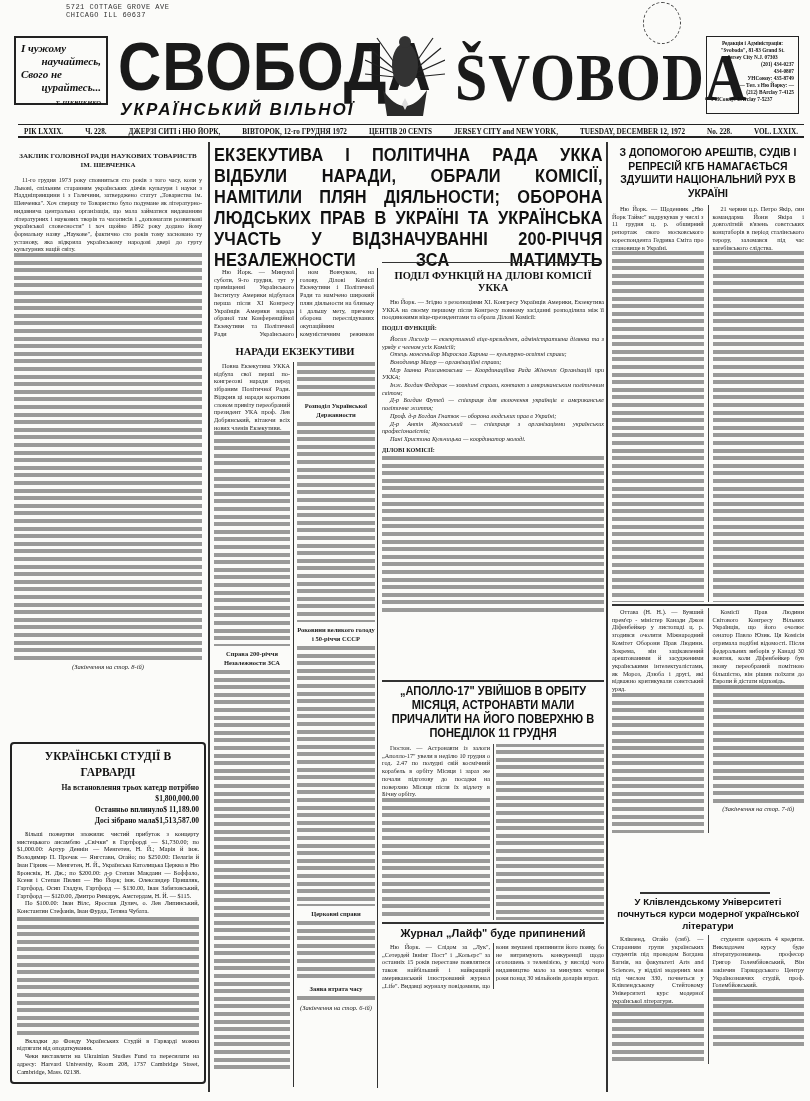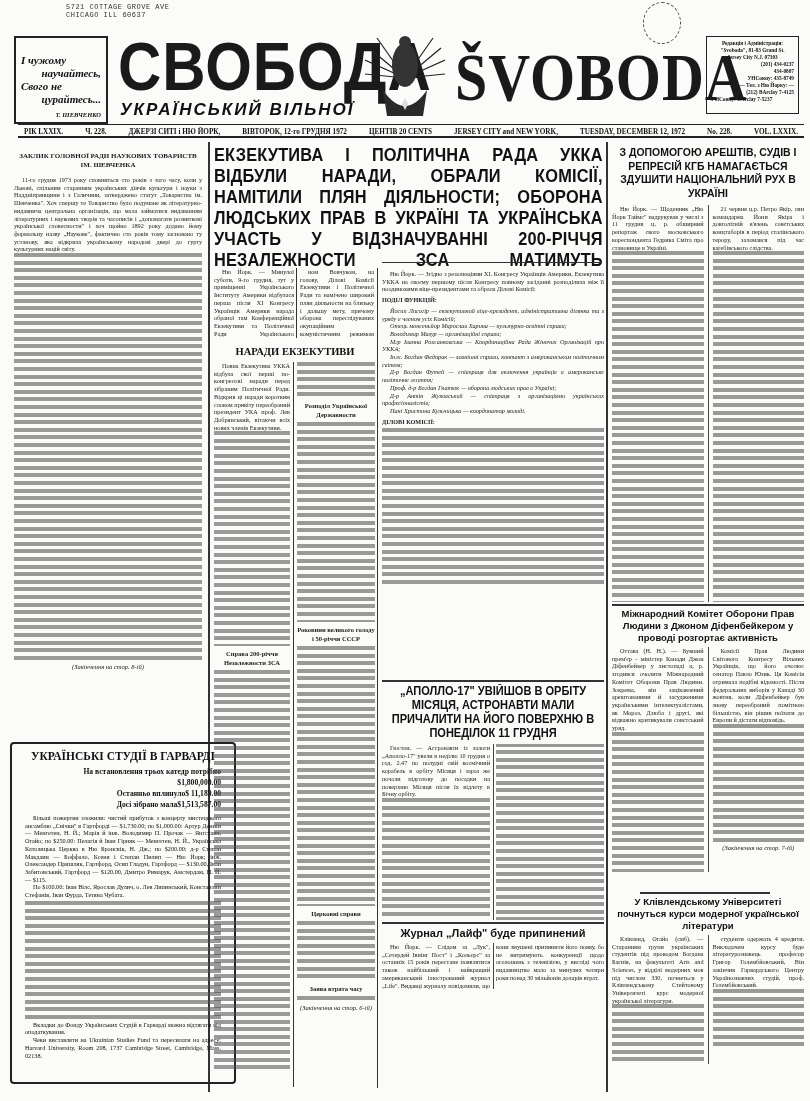--- a/index.html
+++ b/index.html
@@ -1,19 +1,19 @@
 <!DOCTYPE html>
 <html><head>
 <meta charset="utf-8">
 <style>
   html,body{margin:0;padding:0;background:#fff;}
   body{width:810px;height:1101px;overflow:hidden;position:relative;font-family:"Liberation Serif",serif;color:#111;}
   .page{position:absolute;left:0;top:0;width:810px;height:1101px;background:#fbfbf9;}
   .stamp-addr{position:absolute;left:66px;top:3px;font-family:"Liberation Mono",monospace;font-size:7px;line-height:8px;color:#333;letter-spacing:.5px;}
-  .motto{position:absolute;left:14px;top:36px;width:94px;height:88px;border:2px solid #222;padding:16px 5px;box-sizing:border-box;font-family:"Liberation Serif",serif;font-style:italic;font-weight:bold;font-size:11px;line-height:13px;}
+  .motto{position:absolute;left:14px;top:36px;width:94px;height:69px;border:2px solid #222;padding:4px 5px;box-sizing:border-box;font-family:"Liberation Serif",serif;font-style:italic;font-weight:bold;font-size:11px;line-height:13px;}
   .motto .l2,.motto .l4{text-align:right;display:block}
   .motto .sig{display:block;text-align:right;font-size:6.5px;font-style:italic;font-weight:bold;margin-top:2px}
   .mast-ua{position:absolute;left:118px;top:30px;font-family:"Liberation Sans",sans-serif;font-weight:bold;font-size:60px;letter-spacing:1px;line-height:64px;transform:scaleY(1.15);transform-origin:top left;color:#1a1a1a}
   .mast-ua-sub{position:absolute;left:120px;top:100px;font-family:"Liberation Sans",sans-serif;font-weight:bold;font-style:italic;font-size:17px;letter-spacing:2px}
   .emblem{position:absolute;left:365px;top:30px;width:80px;height:90px}
   .mast-en{position:absolute;left:455px;top:44px;font-family:"Liberation Serif",serif;font-weight:bold;font-size:58px;letter-spacing:1px;line-height:60px;transform:scaleY(1.15);transform-origin:top left;color:#1a1a1a}
   .mast-en-sub{position:absolute;left:468px;top:104px;font-family:"Liberation Sans",sans-serif;font-weight:bold;font-style:italic;font-size:15px;letter-spacing:7px}
   .info-box{position:absolute;left:706px;top:36px;width:93px;height:78px;border:1.5px solid #222;padding:3px 4px;box-sizing:border-box;font-size:5.3px;line-height:7px;font-weight:bold;text-align:right}
   .info-box .t{text-align:center;display:block}
   .postmark{position:absolute;left:643px;top:2px;width:36px;height:40px;border:1.5px dashed #444;border-radius:50%}
@@ -99,21 +99,21 @@
 
   <div class="col" style="left:14px;top:148px;width:188px;height:580px">
     <div class="sub-h" style="margin:4px 0 6px">ЗАКЛИК ГОЛОВНОЇ РАДИ НАУКОВИХ ТОВАРИСТВ ІМ. ШЕВЧЕНКА</div>
     <div class="txt">
         <p>11-го грудня 1973 року сповниться сто років з того часу, коли у Львові, спільним старанням українських діячів культури і науки з Наддніпрянщини і з Галичини, затверджено статут „Товариства ім. Шевченка". Хоч спершу те Товариство було подумане як літературно-видавнича центральна організація, що мала займатися видаванням літературних і наукових творів та часописів і „допомагати розвиткові української словесности" і хоч щойно 1892 року додано йому формальну назву „Наукове", фактично сто років тому засновано ту установу, яка відкрила українському народові двері до гурту культурних націй світу.</p>
       </div>
     <span class="filler-s" style="height:410px"></span>
     <div class="cont">(Закінчення на стор. 8-ій)</div>
   </div>
 
-  <div class="box" style="left:10px;top:742px;width:226px;height:342px;padding:4px 13px;border-radius:4px">
+  <div class="box" style="left:10px;top:742px;width:196px;height:342px;padding:4px 5px;border-radius:4px">
     <div class="h-big" style="font-family:'Liberation Serif',serif;font-size:11.5px;line-height:16px;margin-bottom:2px">УКРАЇНСЬКІ СТУДІЇ В ГАРВАРДІ</div>
     <div class="fund-row">
         <span>На встановлення трьох катедр потрібно</span>
       </div>
     <div class="fund-row">
         <span></span>
         <span>$1,800,000.00</span>
       </div>
     <div class="fund-row">
         <span>Останньо вплинуло</span>
@@ -170,20 +170,21 @@
     <div class="sub-h" style="font-size:6.5px;margin:3px 0">Церковні справи</div>
     <span class="filler-s" style="height:60px"></span>
     <div class="sub-h" style="font-size:6.5px;margin:3px 0">Заява втрата часу</div>
     <span class="filler-s" style="height:8px"></span>
     <div class="cont">(Закінчення на стор. 6-ій)</div>
   </div>
   <div class="rule" style="left:377px;top:268px;width:1px;height:820px"></div>
 
   <div style="position:absolute;left:382px;top:262px;width:220px;height:1px;background:#333"></div>
   <div class="col" style="left:382px;top:270px;width:222px;height:370px">
+    <div class="h-big" style="font-family:'Liberation Serif',serif;font-size:10.5px;line-height:12px;margin-bottom:4px">ПОДІЛ ФУНКЦІЙ НА ДІЛОВІ КОМІСІЇ УККА</div>
     <div class="txt">
         <p>Ню Йорк. — Згідно з резолюціями XI. Конгресу Українців Америки, Екзекутива УККА на своєму першому після Конгресу повному засіданні розподілила між її поодинокими віце-президентами та обрала Ділові Комісії:</p>
       </div>
     <div style="font-weight:bold;margin:3px 0">ПОДІЛ ФУНКЦІЙ:</div>
     <div class="txt" style="font-style:italic">
       <p>Йосип Лисогір — екзекутивний віце-президент, адміністративна ділянка та з уряду є членом усіх Комісій;</p>
       <p>Отець монсеньйор Мирослав Харина — культурно-освітні справи;</p>
       <p>Володимир Мазур — організаційні справи;</p>
       <p>Мгр Іванна Рожанковська — Координаційна Рада Жіночих Організацій при УККА;</p>
       <p>Інж. Богдан Федорак — зовнішні справи, контакт з американським політичним світом;</p>
@@ -223,21 +224,20 @@
       <div style="width:1px;background:#444"></div>
       <div class="txt" style="flex:1">
           <p>21 червня ц.р. Петро Якір, син командарма Йони Якіра і довголітній в'язень совєтських концтаборів в період сталінського терору, заломався під час кагебівського слідства.</p>
           <span class="filler-s" style="height:360px"></span>
         </div>
     </div>
   </div>
 
   <div style="position:absolute;left:612px;top:604px;width:192px;height:1.5px;background:#333"></div>
   <div class="col" style="left:612px;top:608px;width:192px;height:276px">
-    <div class="h-big" style="font-size:9.5px;line-height:12px;margin-bottom:3px">Міжнародний Комітет Оборони Прав Людини з Джоном Діфенбейкером у проводі розгортає активність</div>
     <div style="display:flex;gap:4px">
       <div class="txt" style="flex:1">
           <p>Оттава (Н. Н.). — Бувший прем'єр - міністер Канади Джон Діфенбейкер у листопаді ц. р. згодився очолити Міжнародний Комітет Оборони Прав Людини. Зокрема, він зацікавлений арештованими й засудженими українськими інтелектуалістами, як Мороз, Дзюба і другі, які відважно критикували совєтський уряд.</p>
           <span class="filler-s" style="height:140px"></span>
         </div>
       <div style="width:1px;background:#444"></div>
       <div class="txt" style="flex:1">
           <p>Комісії Прав Людини Світового Конгресу Вільних Українців, що його очолює сенатор Павло Юзик. Ця Комісія отримала подібні відомості. Після федеральних виборів у Канаді 30 жовтня, коли Діфенбейкер був знову переобраний помітною більшістю, він рішив поїхати до Европи й дістати відповідь.</p>
           <span class="filler-s" style="height:120px"></span>
           <div class="cont">(Закінчення на стор. 7-ій)</div>

